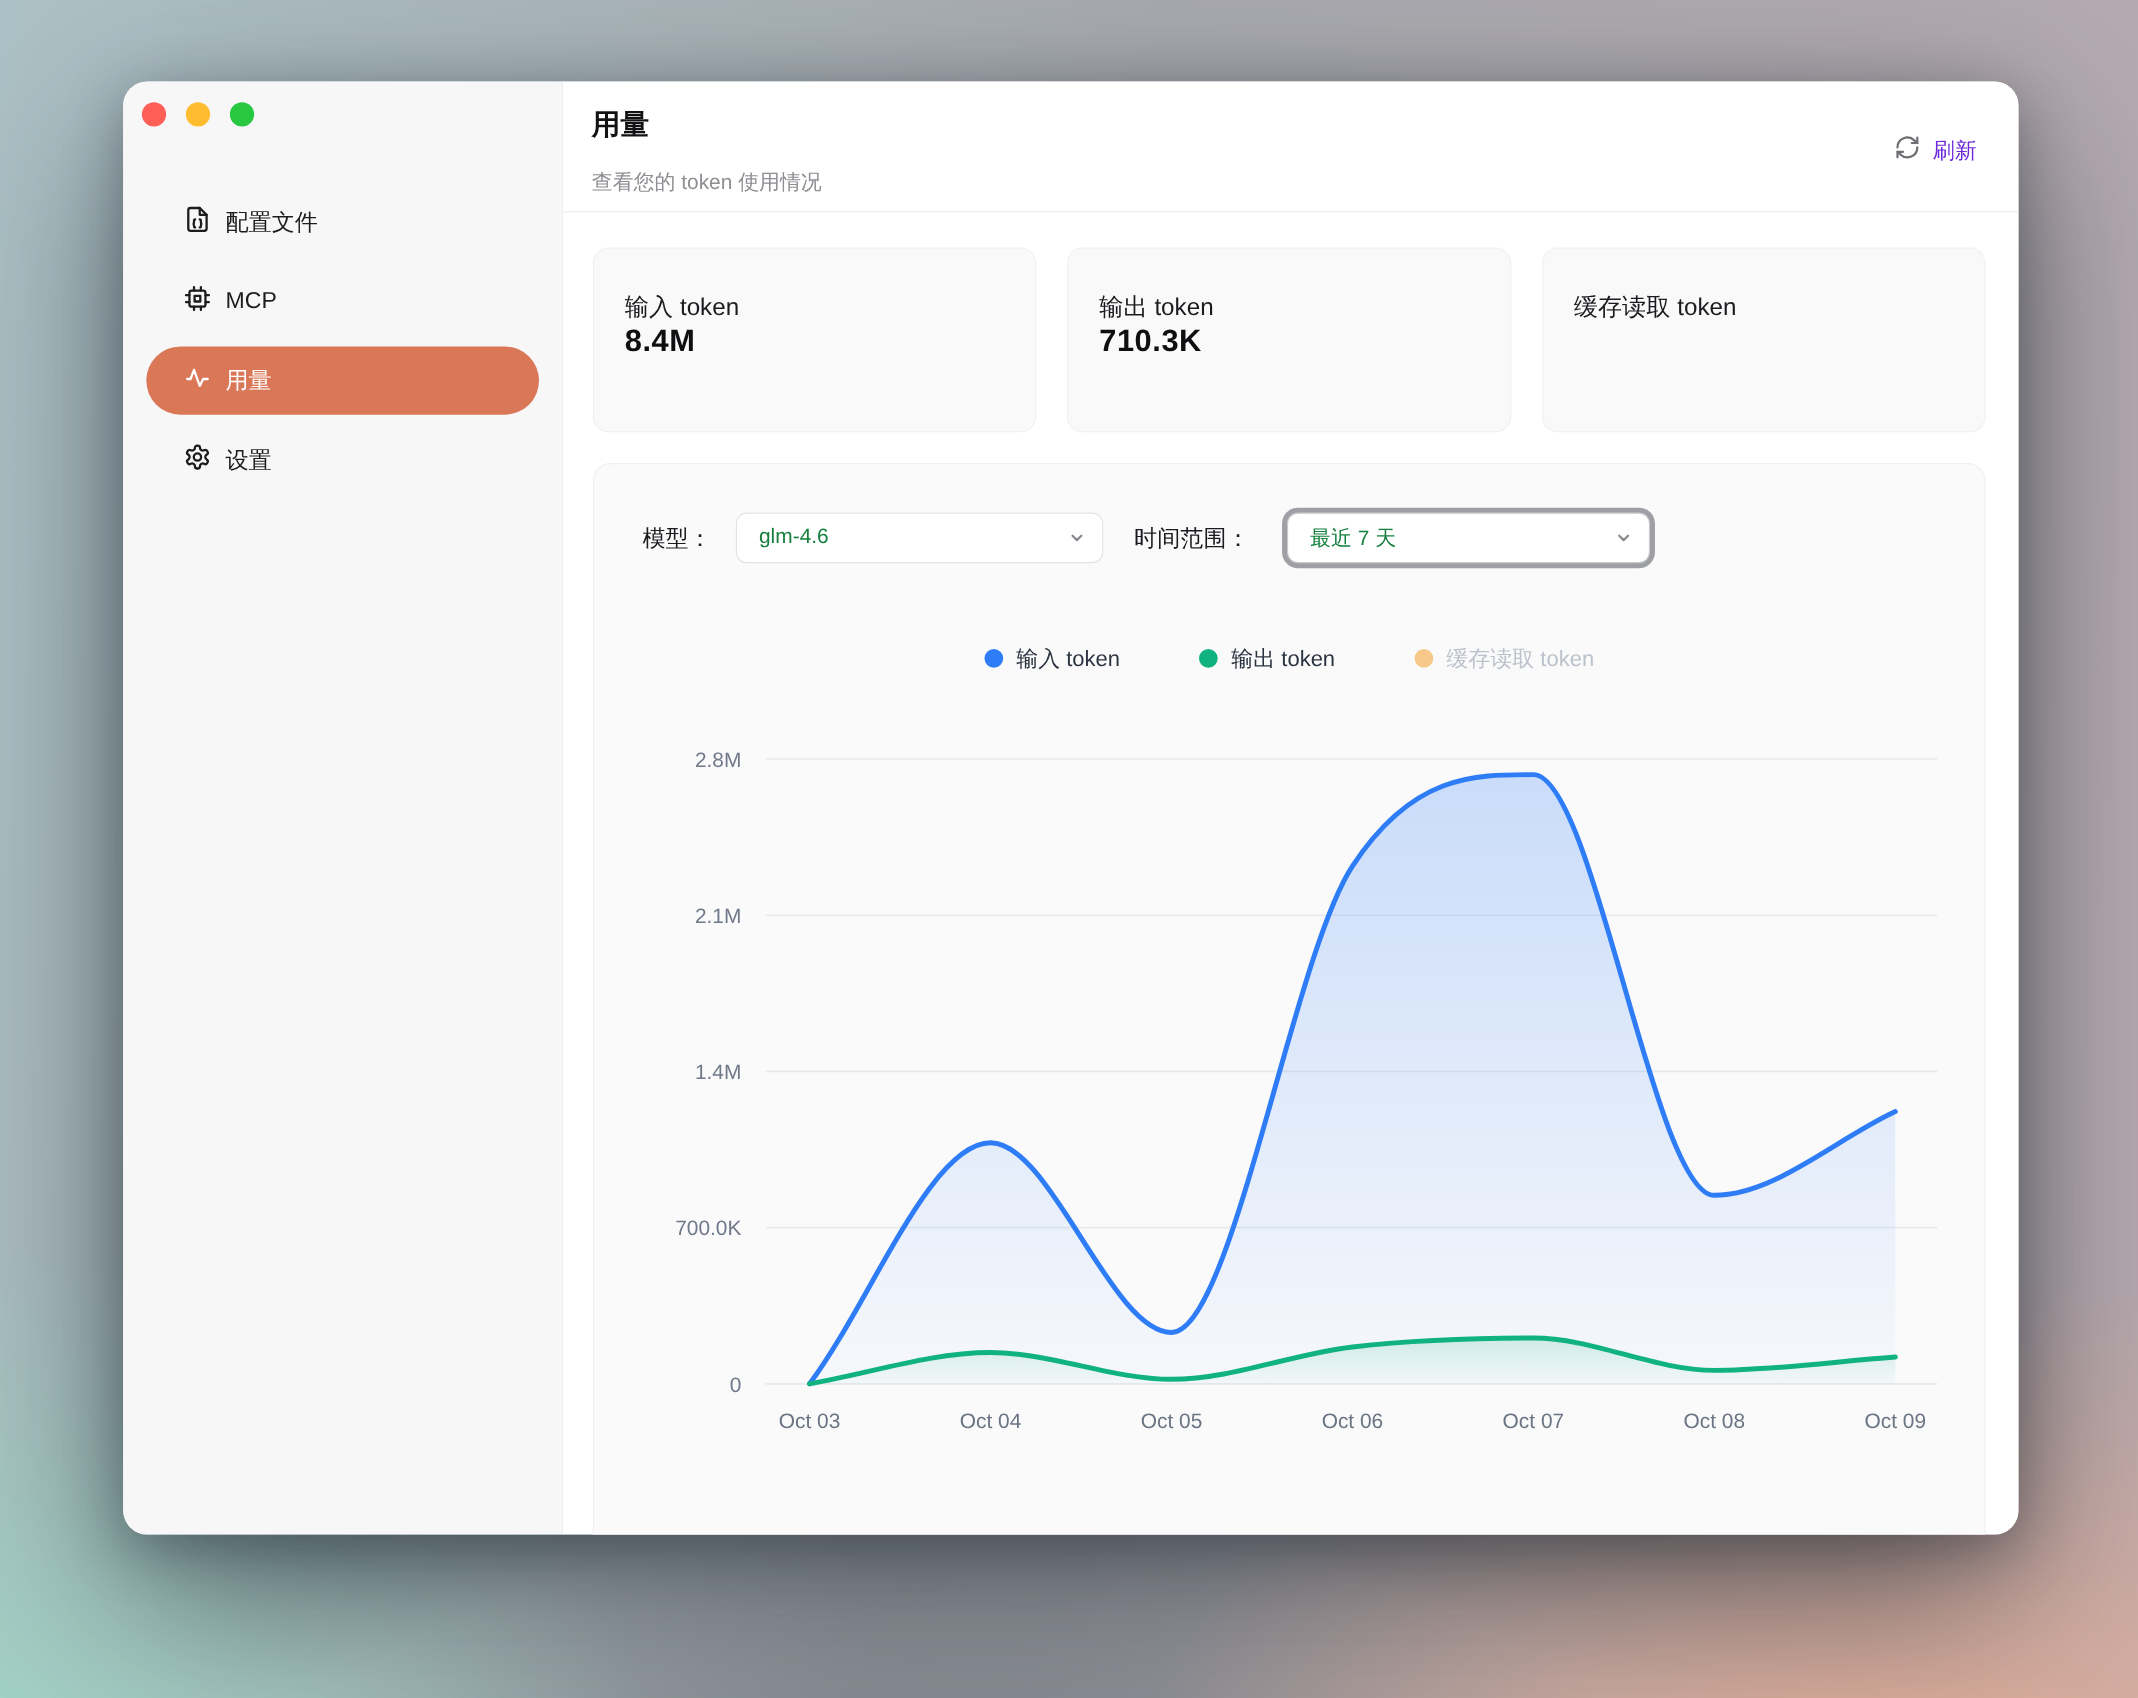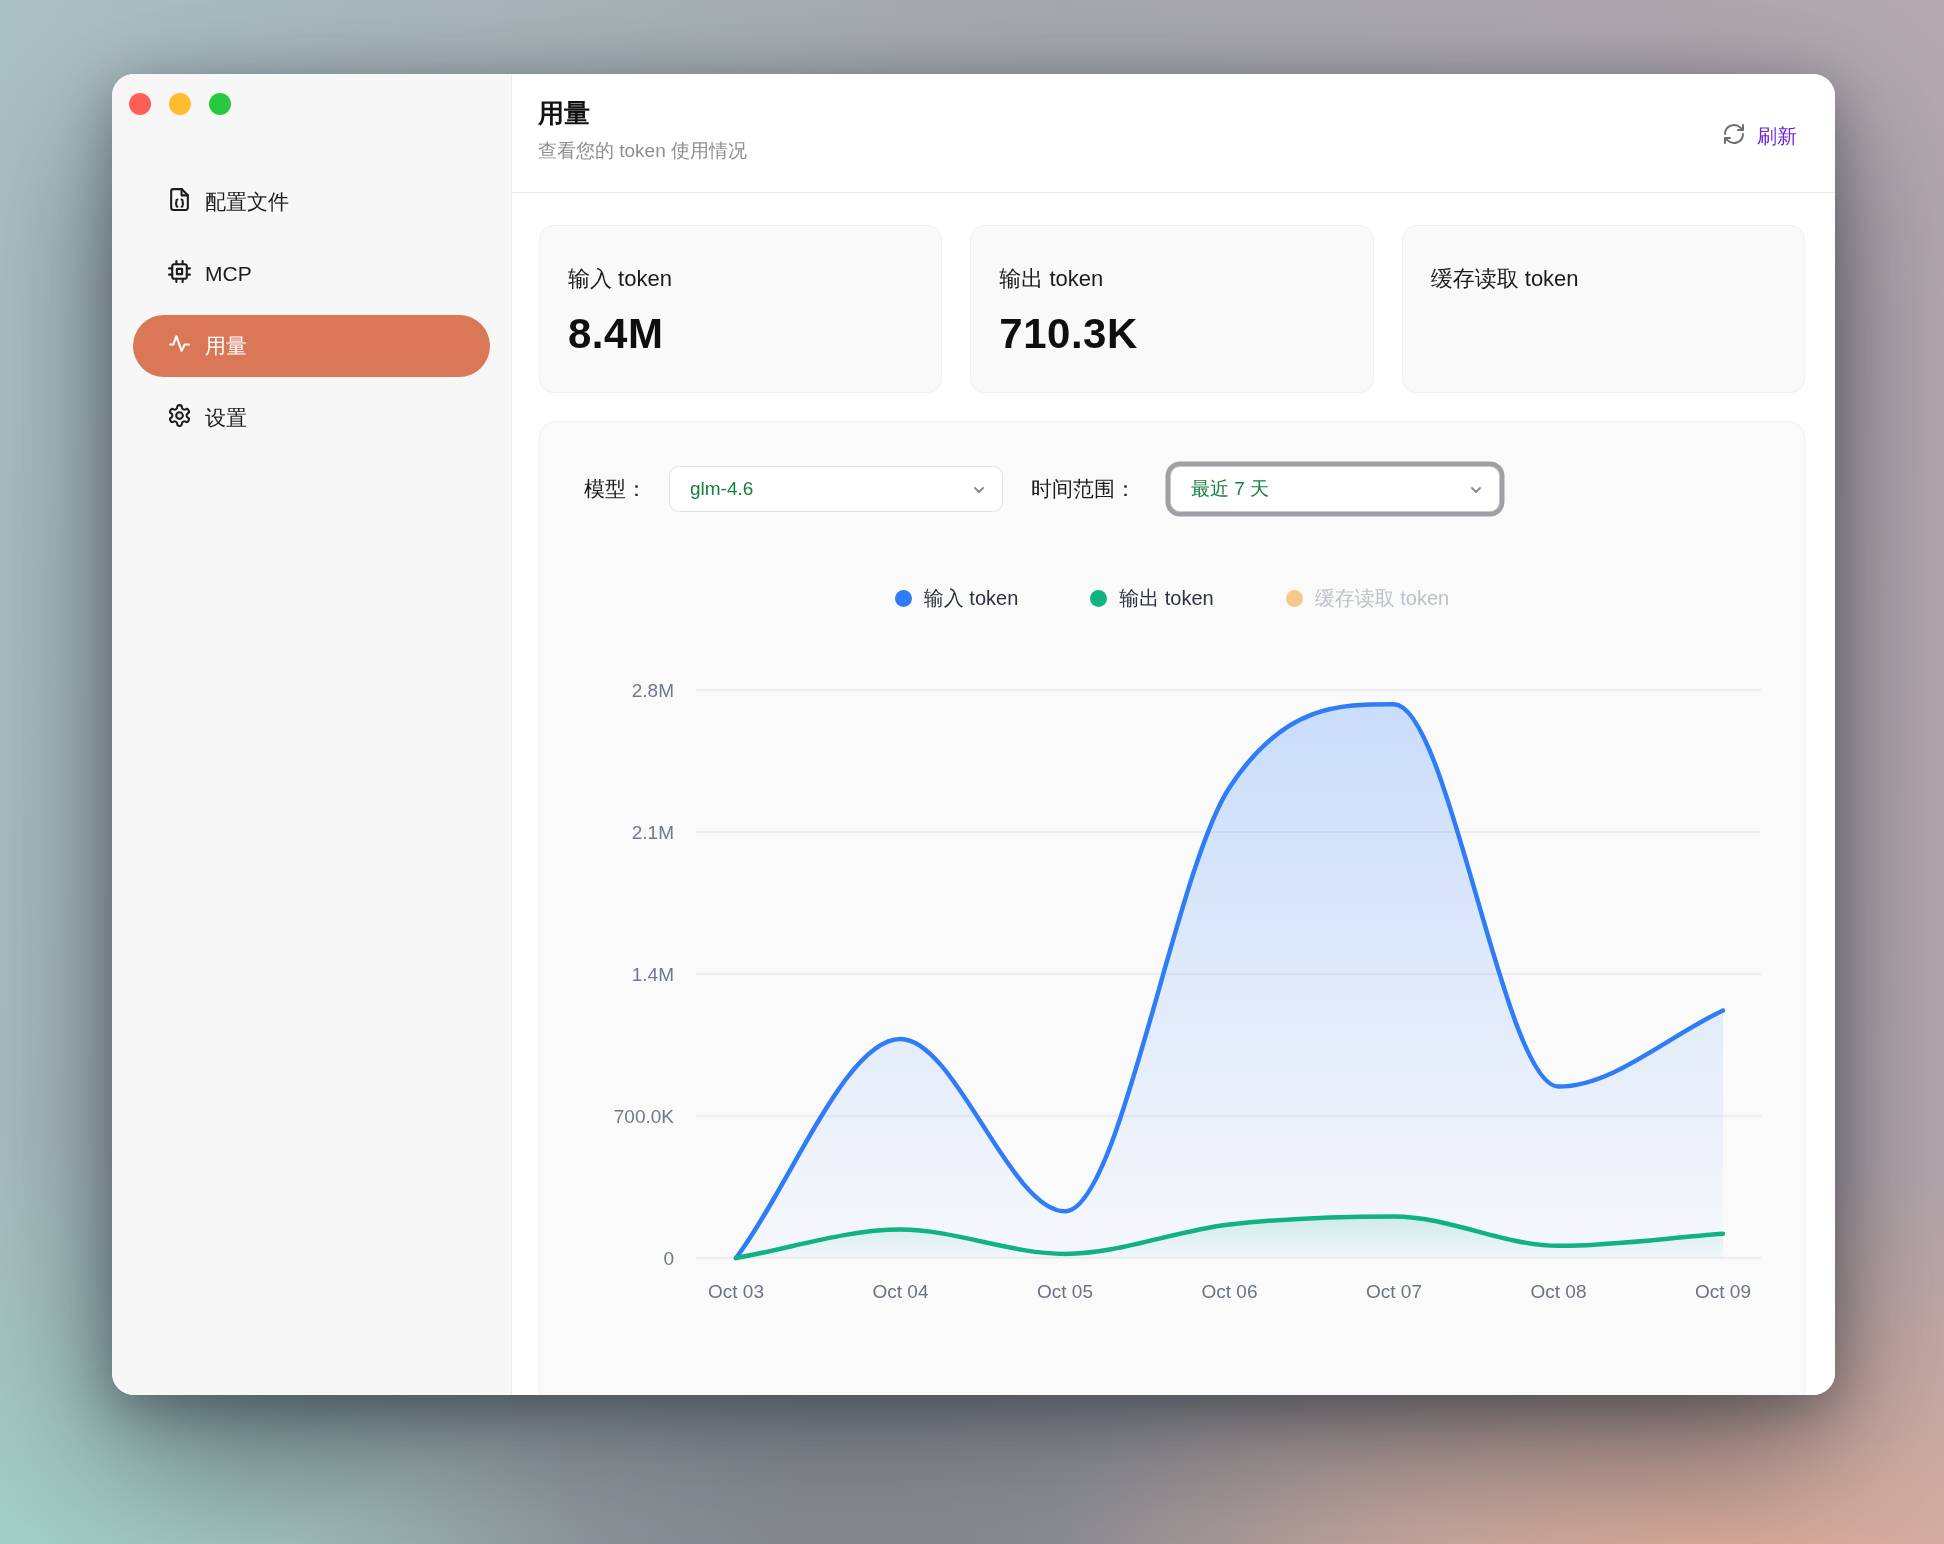--- a/index.html
+++ b/index.html
@@ -24,29 +24,29 @@
   .nav{margin-top:97px;padding:0 21px;display:flex;flex-direction:column;gap:10px;}
   .nav-item{height:62px;border-radius:31px;display:flex;align-items:center;padding:0 0 0 34px;gap:13px;
     color:#1c1c1e;font-size:21px;cursor:default;}
   .nav-item svg{width:25px;height:25px;stroke:#1c1c1e;stroke-width:2;fill:none;stroke-linecap:round;stroke-linejoin:round;flex:none;}
   .nav-item.active{color:#fff;}
   .nav-item.active svg{stroke:#fff;}
   
   .main{flex:1;position:relative;background:#fff;}
   .header{position:relative;height:118px;border-bottom:1px solid #ececee;}
   .page-title{position:absolute;left:26px;top:22px;font-size:26px;font-weight:700;color:#121215;}
-  .page-subtitle{position:absolute;left:26px;top:64px;font-size:19px;color:#8e8e93;}
+  .page-subtitle{position:absolute;left:26px;top:79px;font-size:19px;color:#8e8e93;}
   .refresh-btn{position:absolute;right:38px;top:48px;display:flex;align-items:center;gap:11px;
     color:#6d28d9;font-size:20px;cursor:pointer;}
   .refresh-btn svg{width:24px;height:24px;stroke:#6e6e73;stroke-width:2;fill:none;stroke-linecap:round;stroke-linejoin:round;}
   .content{padding:32px 30px 0 27px;}
   .cards{display:flex;gap:28px;}
   .card{flex:1;background:#f9f9fa;border:1px solid #f0f0f2;border-radius:14px;height:168px;box-sizing:border-box;padding:38px 28px;}
   .card-label{font-size:22px;color:#1b1b1f;}
-  .card-value{font-size:42px;font-weight:700;color:#0f0f12;margin-top:16px;letter-spacing:.5px;}
+  .card-value{font-size:28px;font-weight:700;color:#0f0f12;letter-spacing:.5px;}
   
   .chart-card{position:relative;margin-top:28px;height:1131px;box-sizing:border-box;
     background:#fafafb;border:1px solid #f0f0f2;border-radius:16px;}
   .filter-row{position:absolute;left:44px;top:44px;height:46px;display:flex;align-items:center;}
   .filter-label{font-size:21px;color:#1b1b1f;margin-right:22px;white-space:nowrap;}
   .select{position:relative;height:46px;background:#fff;border:1px solid #e2e3e7;border-radius:10px;
     display:flex;align-items:center;box-sizing:border-box;padding:0 44px 0 20px;font-size:19px;color:#15803d;cursor:pointer;}
   .select .chev{position:absolute;right:15px;top:50%;transform:translateY(-50%);width:16px;height:16px;}
   .select .chev svg{width:16px;height:16px;stroke:#8a8a90;stroke-width:2;fill:none;stroke-linecap:round;stroke-linejoin:round;}
   .select.model{width:334px;margin-right:28px;}

